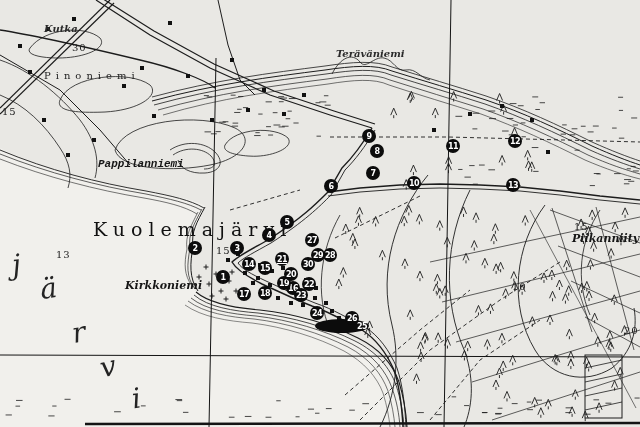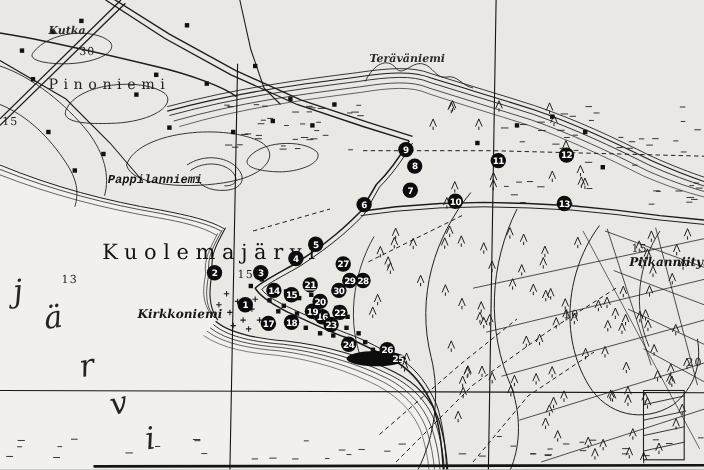--- a/index.html
+++ b/index.html
@@ -8,21 +8,21 @@
   }
   html,body{margin:0;padding:0;background:#777;}
   #map{
     position:relative; width:640px; height:427px; overflow:hidden;
     background:var(--paper);
     font-family:"DejaVu Serif", serif;
   }
   #linework{position:absolute;left:0;top:0;}
   .maplabel{position:absolute;color:#161616;white-space:nowrap;user-select:none;}
   .spaced-lg{font-size:19px;letter-spacing:6px;color:#111;}
-  .spaced-md{font-size:13px;letter-spacing:5px;color:#222;}
+  .spaced-md{font-size:10px;letter-spacing:5px;color:#222;}
   .ital-sm{font-style:italic;font-weight:bold;font-size:11px;}
   .ital-xs{font-style:italic;font-weight:bold;font-size:10px;color:#2a2a2a;}
   .lakeletter{position:absolute;font-style:italic;font-size:28px;color:#232323;}
   .mapnum{position:absolute;font-size:10px;color:#222;letter-spacing:1px;}
   .marker{
     position:absolute;width:14px;height:14px;border-radius:50%;
     background:var(--marker-bg);color:var(--marker-text);
     font-family:"DejaVu Sans", sans-serif;font-size:8px;font-weight:bold;
     display:flex;align-items:center;justify-content:center;
     letter-spacing:-0.5px;cursor:pointer;

